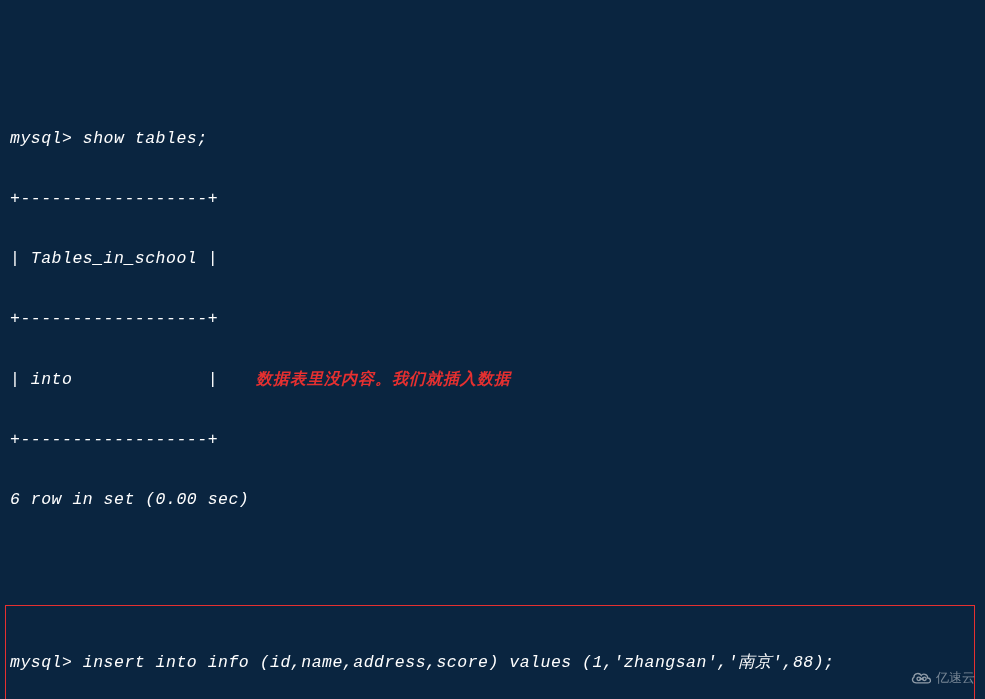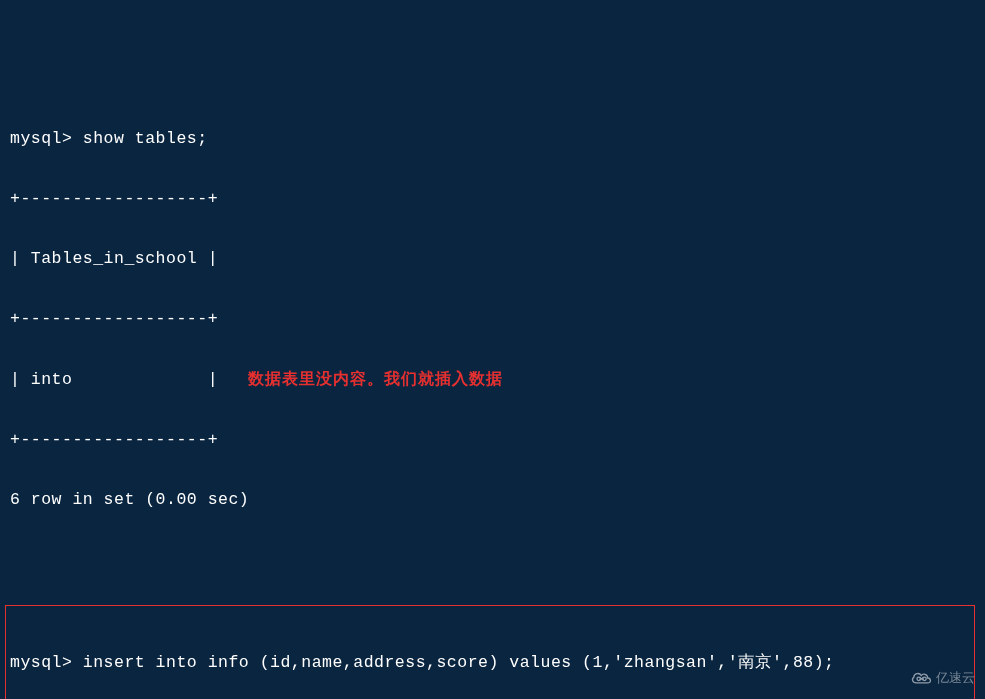--- a/index.html
+++ b/index.html
@@ -16,35 +16,36 @@
       padding: 4px 10px;
       width: 985px;
       height: 699px;
       overflow: hidden;
       position: relative;
       white-space: pre;
     }
     .terminal-line {
       white-space: pre;
       letter-spacing: 0.5px;
+      font-style: italic;
     }
     .annotation {
       color: #e63030;
       font-weight: bold;
       font-family: "SimSun", "Microsoft YaHei", sans-serif;
       font-size: 16px;
       letter-spacing: 1px;
     }
     .red-box {
       border: 1px solid #e63030;
       padding: 12px 4px;
       margin-left: -5px;
     }
     .inline-annot {
-      margin-left: 30px;
+      margin-left: 38px;
     }
     .watermark {
       position: absolute;
       right: 10px;
       bottom: 6px;
       opacity: 0.55;
       display: flex;
       align-items: center;
       gap: 1px;
       text-align: right;

